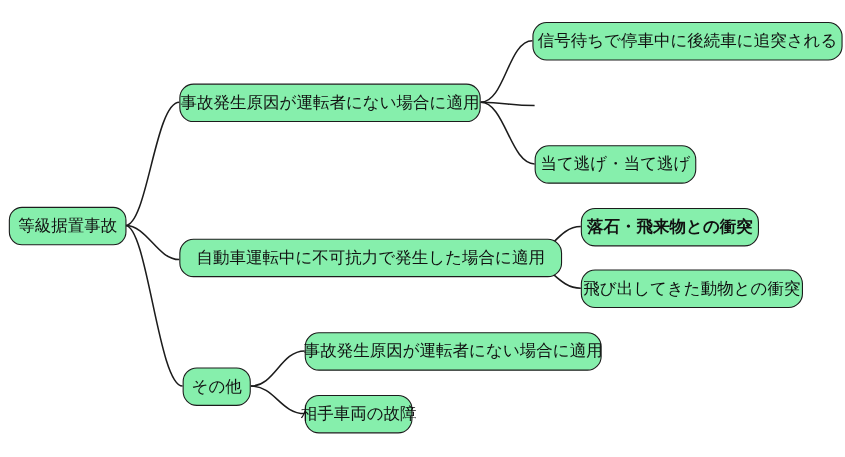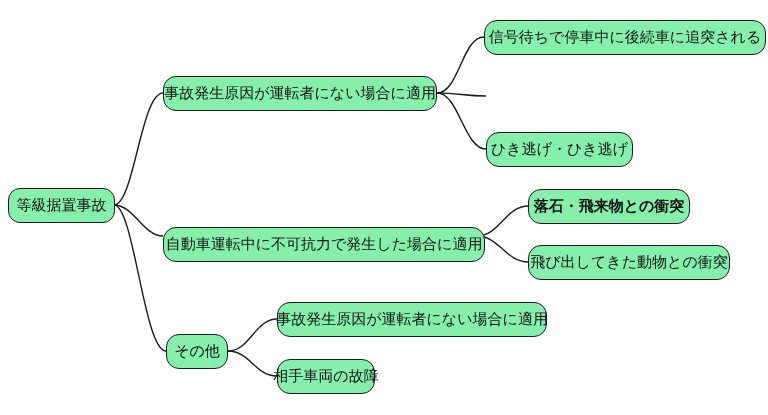--- a/index.html
+++ b/index.html
@@ -62,23 +62,23 @@
     <path d="M 228 351 C 250 351, 255 376, 277 376"></path>
   </svg>
 
   <div class="node" style="left:8px;   top:188px; width:107px;border-radius:12px;">等級据置事故</div>
 
   <div class="node" style="left:163px; top:76px;  width:274px;">事故発生原因が運転者にない場合に適用</div>
 
   <div class="node" style="left:484px; top:20px;  width:282px;">信号待ちで停車中に後続車に追突される</div>
 
 
-  <div class="node" style="left:486px; top:132px; width:147px;">ひき逃げ・ひき逃げ</div>
+  <div class="node" style="left:486px; top:132px; width:147px;">当て逃げ・当て逃げ</div>
 
-  <div class="node" style="left:163px; top:227px; width:322px;">自動車運転中に不可抗力で発生した場合に適用</div>
+  <div class="node" style="left:163px; top:217px; width:348px;">自動車運転中に不可抗力で発生した場合に適用</div>
 
   <div class="node" style="left:528px; top:189px; width:162px;font-weight:bold;">落石・飛来物との衝突</div>
 
   <div class="node" style="left:528px; top:245px; width:202px;">飛び出してきた動物との衝突</div>
 
   <div class="node" style="left:166px; top:334px; width:62px;">その他</div>
 
   <div class="node" style="left:277px; top:302px; width:270px;">事故発生原因が運転者にない場合に適用</div>
 
   <div class="node" style="left:277px; top:359px; width:98px;">相手車両の故障</div>

